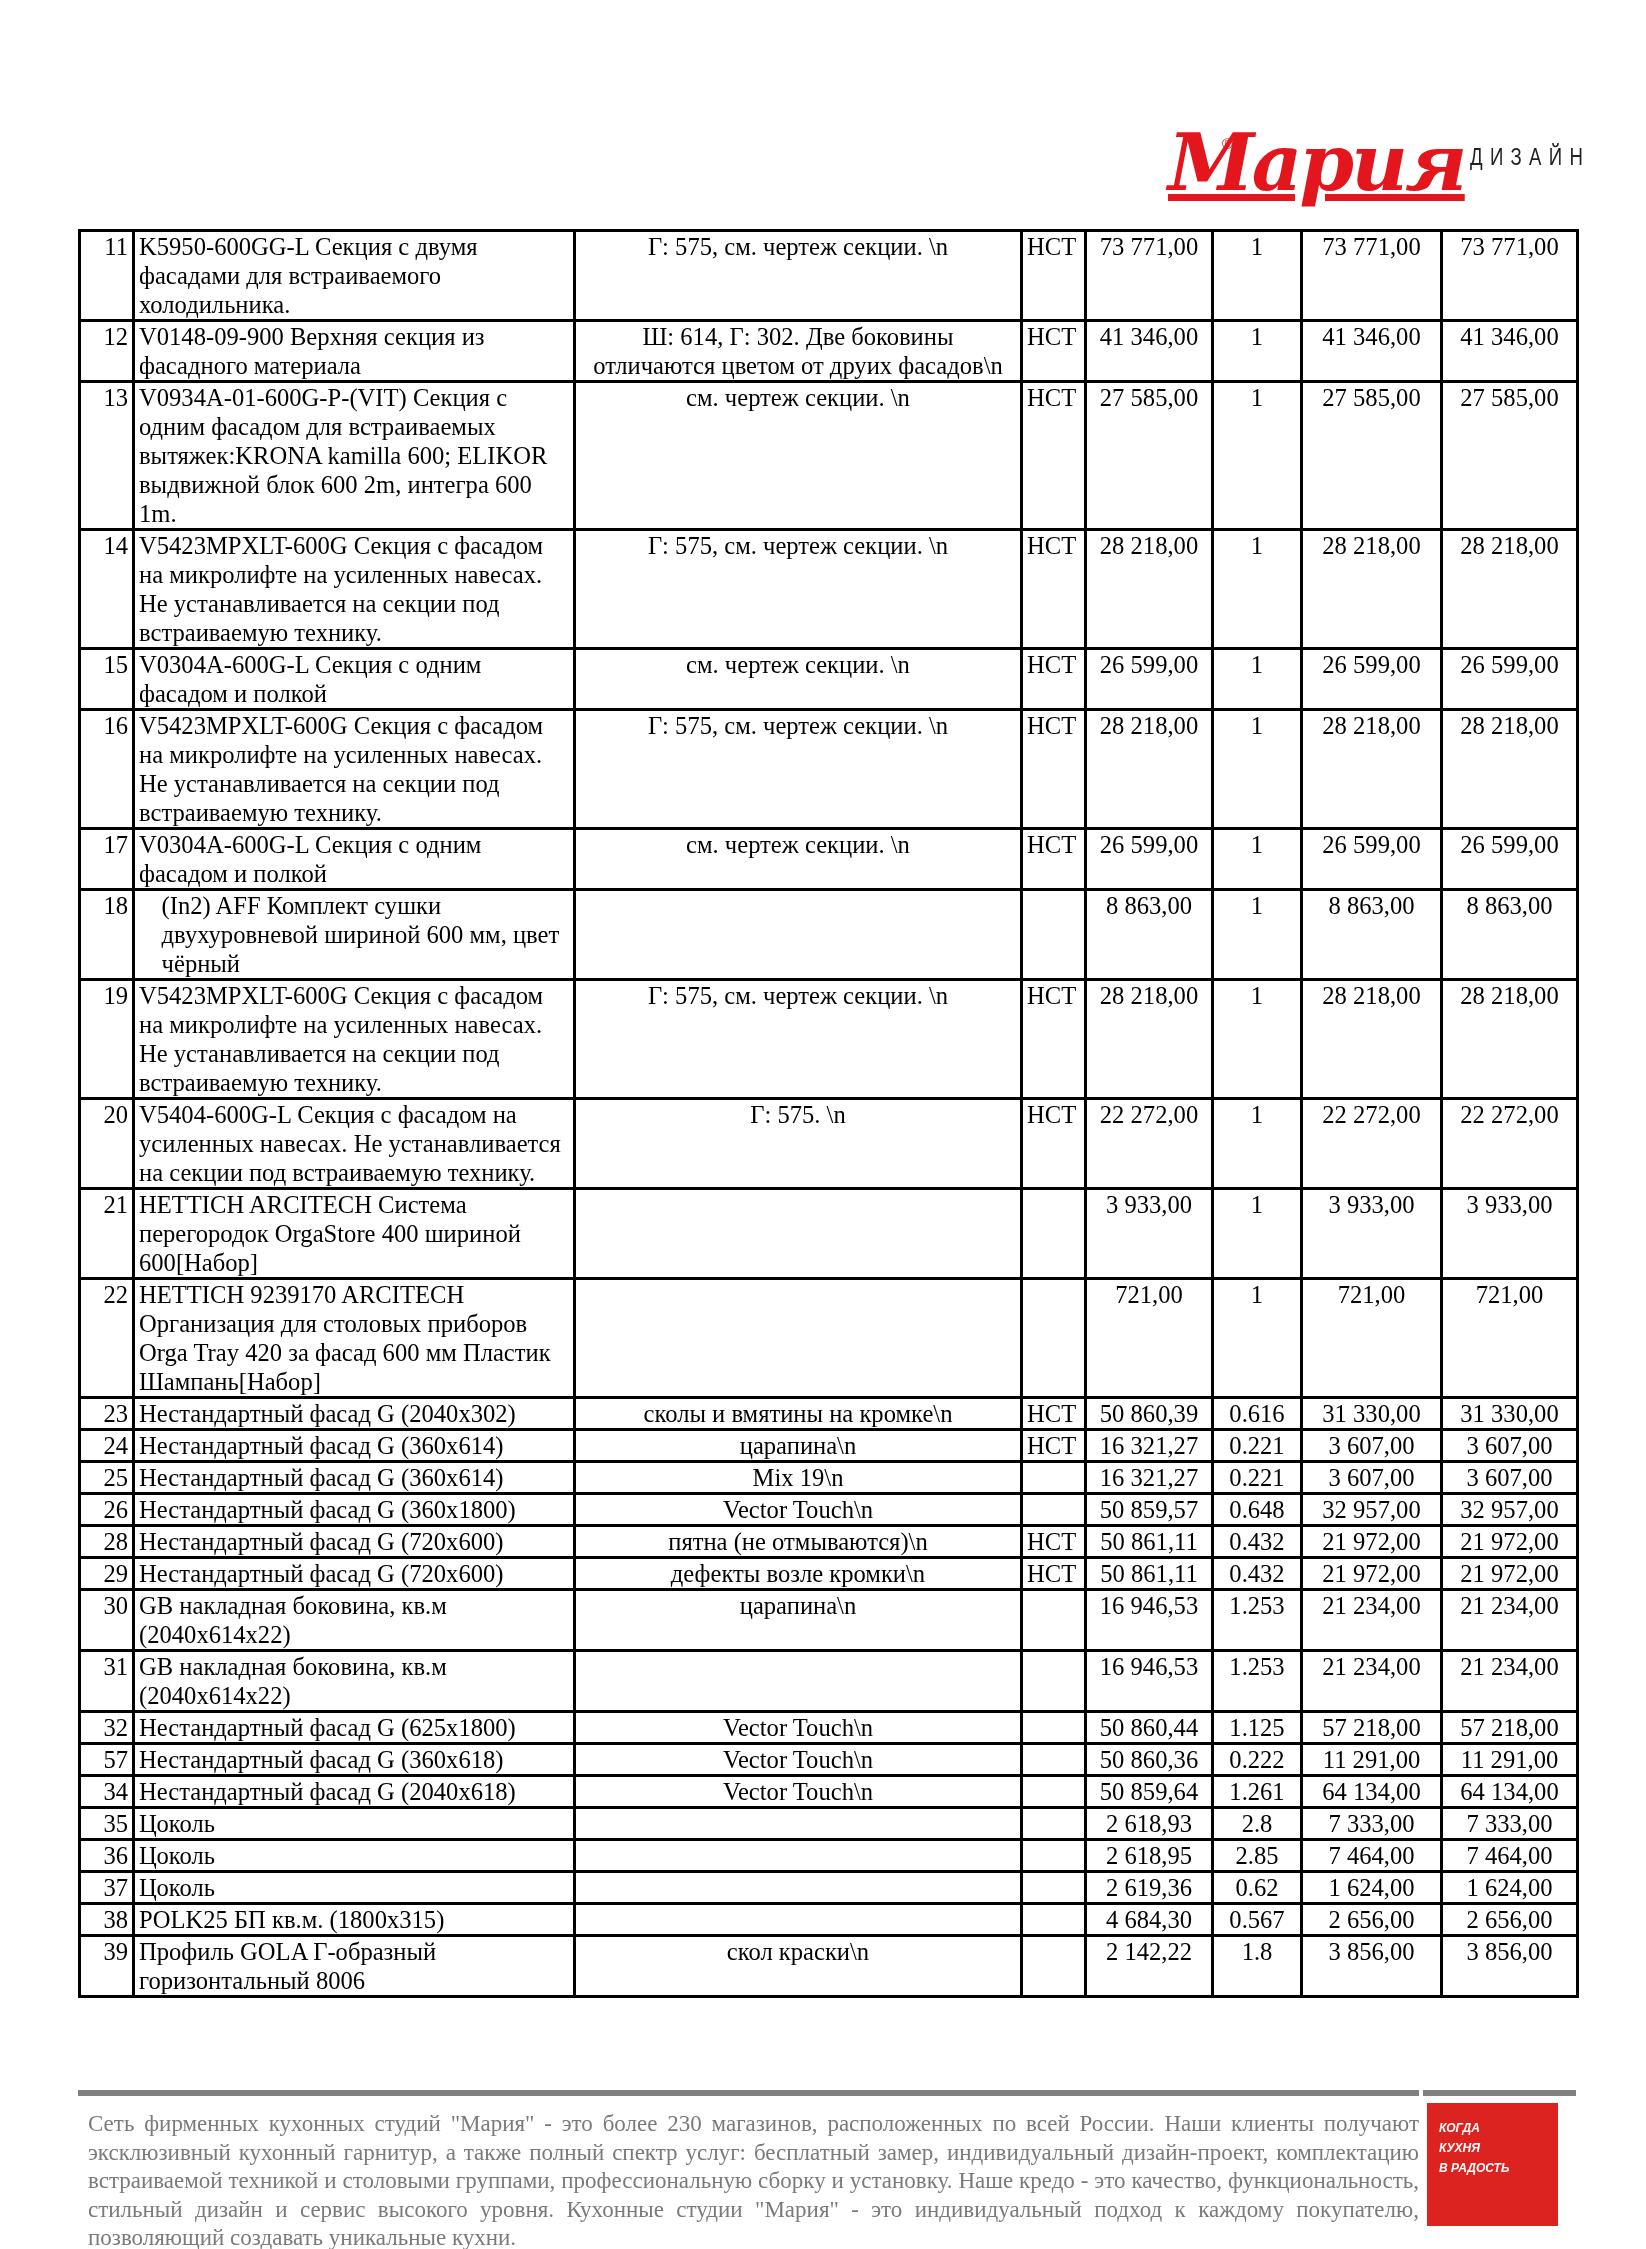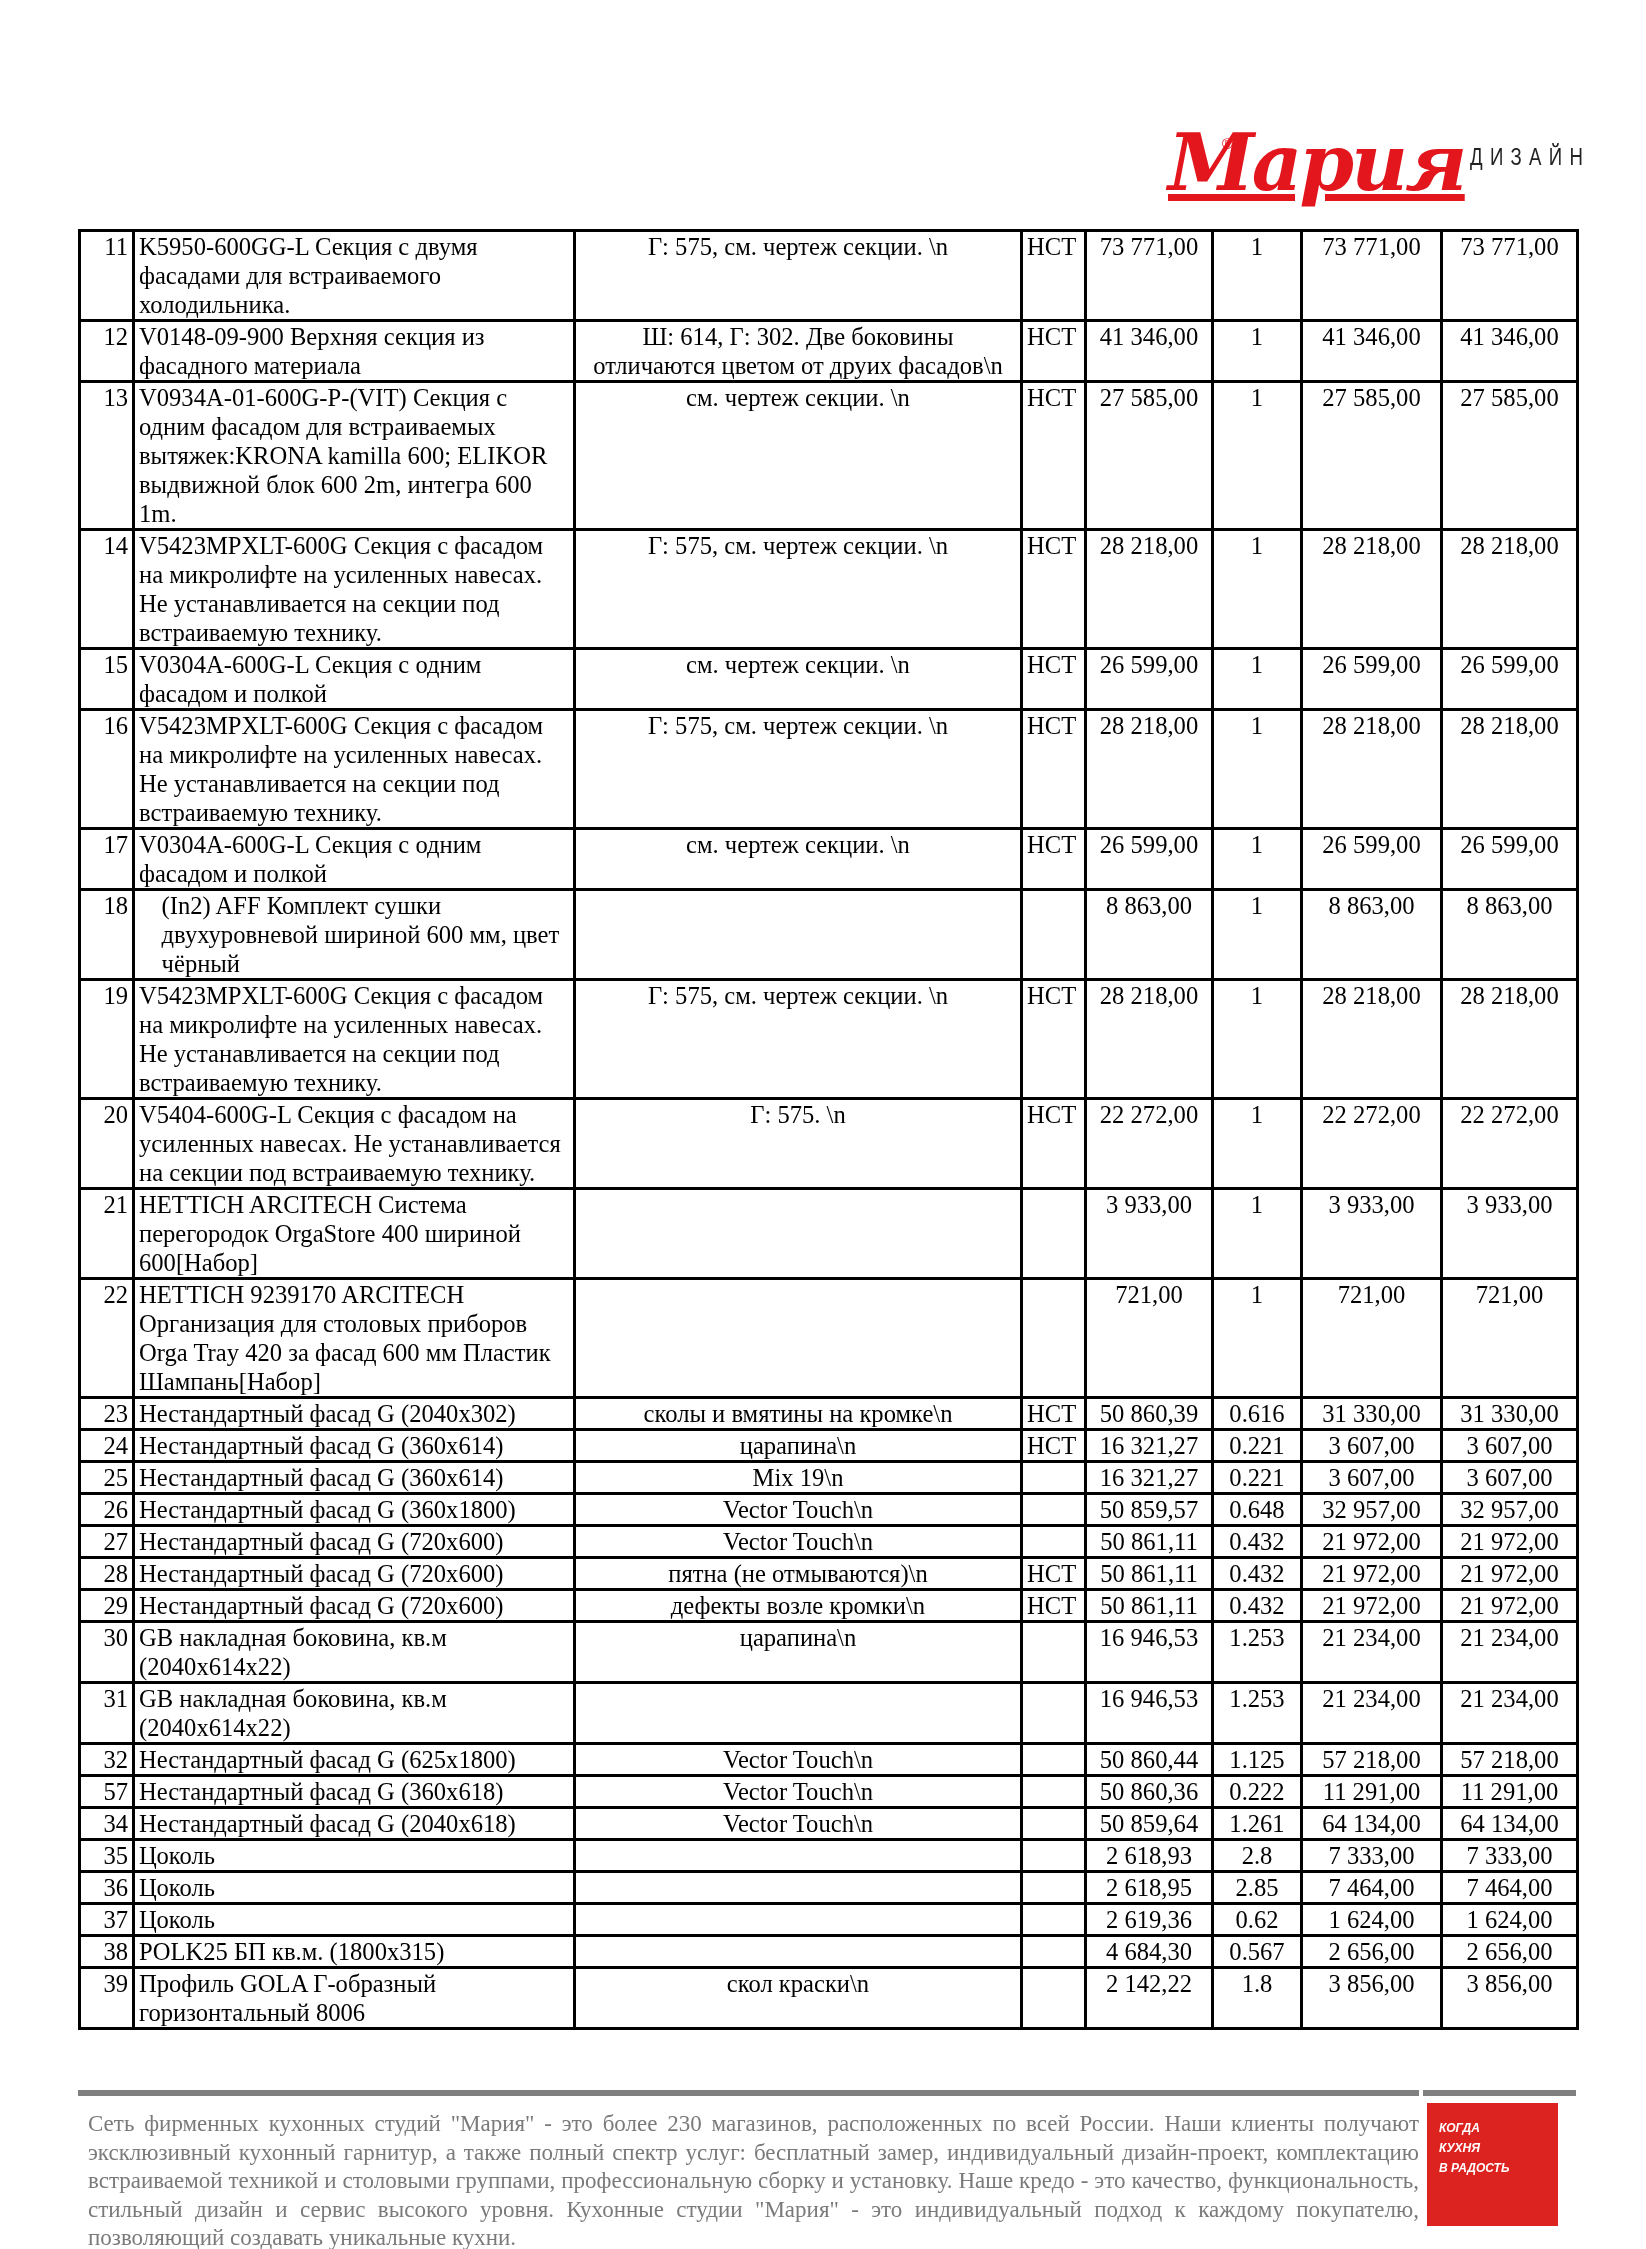--- a/index.html
+++ b/index.html
@@ -200,30 +200,20 @@
         <td class="num">26</td>
         <td class="name">Нестандартный фасад G (360x1800)</td>
         <td class="note">Vector Touch\n</td>
         <td class="flag"></td>
         <td class="price">50 859,57</td>
         <td class="qty">0.648</td>
         <td class="sum">32 957,00</td>
         <td class="total">32 957,00</td>
       </tr>
       <tr>
-        <td class="num">27</td>
-        <td class="name">Нестандартный фасад G (720x600)</td>
-        <td class="note">Vector Touch\n</td>
-        <td class="flag"></td>
-        <td class="price">50 861,11</td>
-        <td class="qty">0.432</td>
-        <td class="sum">21 972,00</td>
-        <td class="total">21 972,00</td>
-      </tr>
-      <tr>
         <td class="num">28</td>
         <td class="name">Нестандартный фасад G (720x600)</td>
         <td class="note">пятна (не отмываются)\n</td>
         <td class="flag">НСТ</td>
         <td class="price">50 861,11</td>
         <td class="qty">0.432</td>
         <td class="sum">21 972,00</td>
         <td class="total">21 972,00</td>
       </tr>
       <tr>

